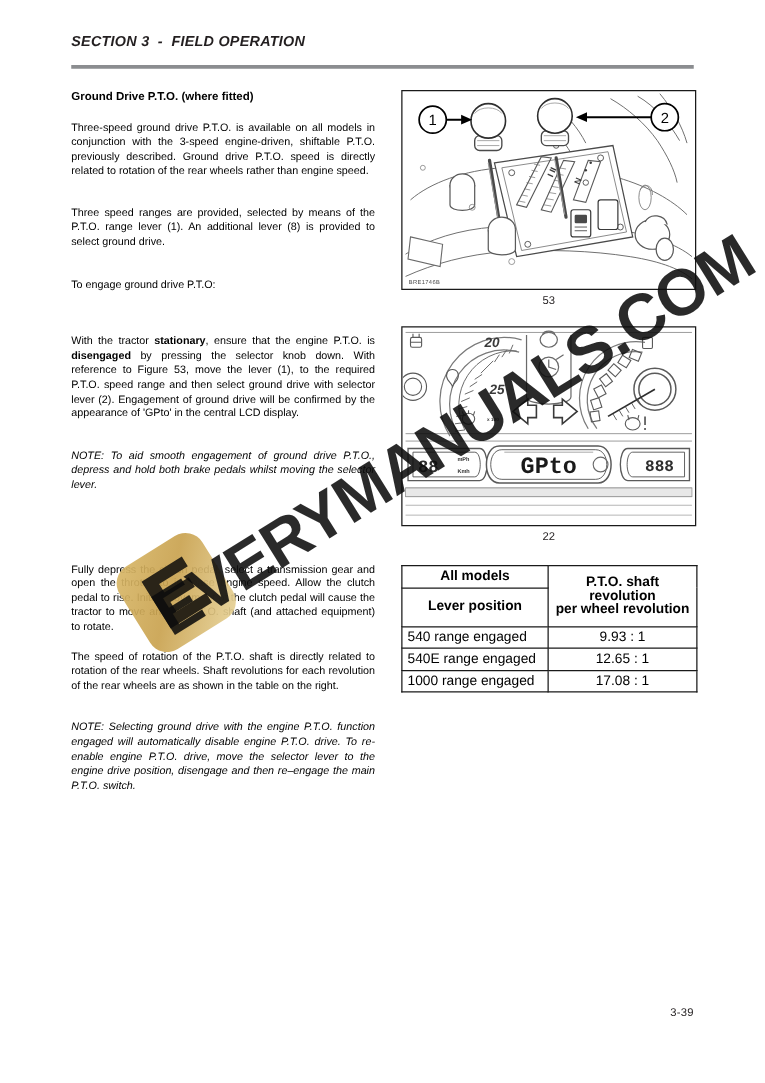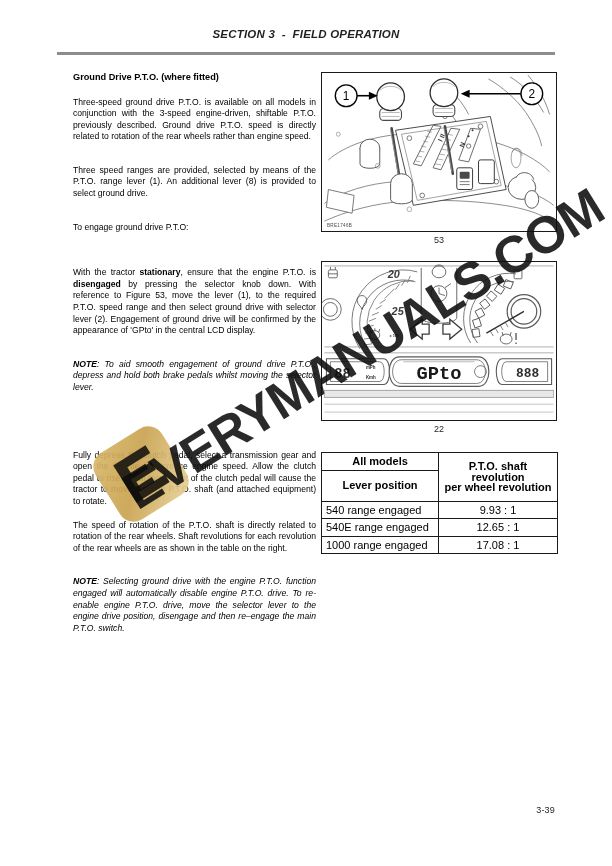--- a/index.html
+++ b/index.html
@@ -18,21 +18,21 @@
     position: absolute;
     inset: 0;
   }
 
   
   .header {
     position: absolute;
     left: 57px;
     top: 24px;
     width: 498px;
-    text-align: center;
+    text-align: left;
   }
   .header-title {
     font-style: italic;
     font-weight: bold;
     font-size: 11.5px;
     letter-spacing: 0.2px;
     color: #231f20;
     white-space: pre;
   }
   .header-rule {
@@ -40,21 +40,21 @@
     left: 57px;
     top: 52px;
     width: 498px;
     height: 2.5px;
     background: #8b8d90;
   }
 
   
   .col-left {
     position: absolute;
-    left: 73px;
+    left: 57px;
     top: 72px;
     width: 243px;
   }
   .col-right {
     position: absolute;
     left: 321px;
     top: 72px;
     width: 236px;
   }
 
@@ -75,21 +75,21 @@
   p.body b { font-weight: bold; margin-top: 28px; }
 
   p.note {
     font-size: 8.6px;
     line-height: 11.6px;
     margin: 0 0 12px 0;
     text-align: justify;
     font-style: italic;
   }
   p.note .lbl {
-    font-weight: bold;
+    font-weight: normal;
     font-style: italic;
   }
 
   .gap-sm { height: 10px; }
   .gap-md { height: 22px; }
   .gap-lg { height: 44px; }
 
   
   .figure {
     position: relative;

